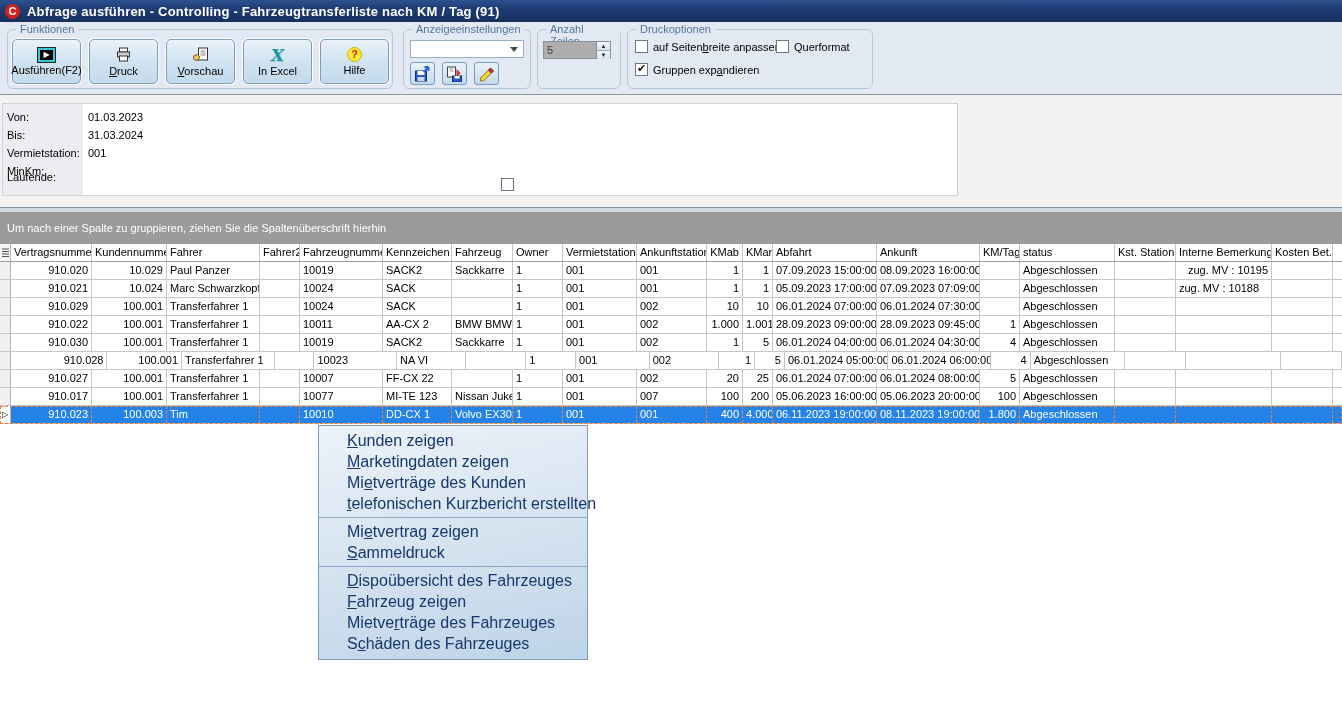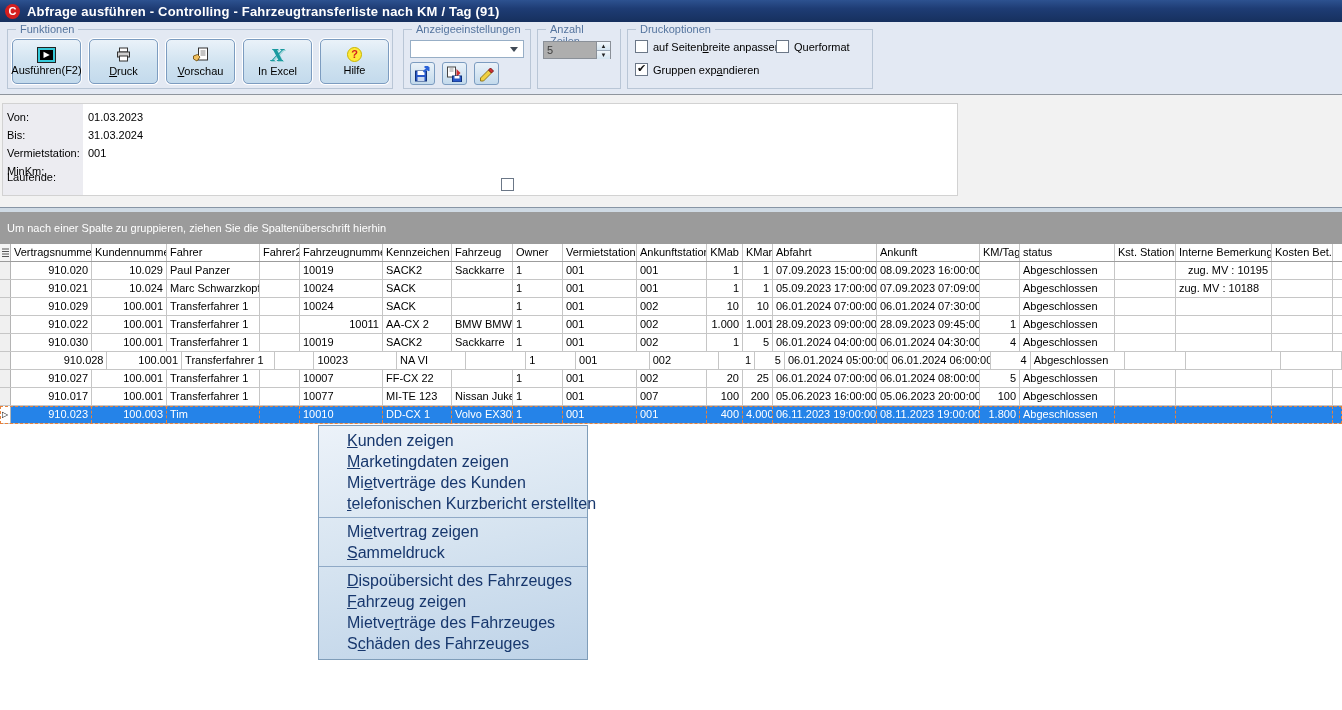--- a/index.html
+++ b/index.html
@@ -9,21 +9,21 @@
   .titlebar { position:absolute; left:0; top:0; width:1342px; height:22px;
     background:linear-gradient(#2d5290 0%, #1e3c74 40%, #16305e 100%);
     display:flex; align-items:center; gap:7px; padding-left:5px; }
   .app-icon { width:15px; height:15px; border-radius:50%; background:#d41f1f;
     color:#fff; font-weight:bold; font-size:11px; line-height:15px; text-align:center; }
   .title-text { color:#fff; font-weight:bold; font-size:13px; letter-spacing:.2px; }
 
   
   .toolbar { position:absolute; left:0; top:22px; width:1342px; height:73px;
     background:#e3e9f3; border-bottom:1px solid #8f959d; }
-  .group { position:absolute; top:7px; height:60px; border:1px solid #b9c6d6; border-radius:0; }
+  .group { position:absolute; top:7px; height:60px; border:1px solid #b9c6d6; border-radius:6px; }
   .group > .legend { position:absolute; top:-7px; left:8px; background:#e3e9f3; padding:0 4px;
     font-size:11px; color:#54749e; }
   .g-funkt { left:7px;  width:386px; }
   .g-anz   { left:403px; width:128px; }
   .g-zeil  { left:537px; width:84px; }
   .g-druck { left:627px; width:246px; }
 
   .btn-row { position:absolute; left:4px; top:9px; display:flex; gap:8px; }
   .tbtn { width:69px; height:45px; border:1px solid #7c9cc0; border-radius:5px;
     background:linear-gradient(#eaf2f9, #cfe2f0 55%, #c3daec);
@@ -332,21 +332,21 @@
         <div class="gcell" style="width: 61px; text-align: left;"></div>
         <div class="gcell" style="width: 96px; text-align: left;"></div>
         <div class="gcell" style="width: 61px; text-align: left;"></div>
       </div>
       <div class="grow">
         <div class="selcell"></div>
         <div class="gcell" style="width: 81px; text-align: right;">910.022</div>
         <div class="gcell" style="width: 75px; text-align: right;">100.001</div>
         <div class="gcell" style="width: 93px; text-align: left;">Transferfahrer 1</div>
         <div class="gcell" style="width: 40px; text-align: left;"></div>
-        <div class="gcell" style="width: 83px; text-align: right;">10011</div>
+        <div class="gcell" style="width: 83px; text-align: left;">10011</div>
         <div class="gcell" style="width: 69px; text-align: left;">AA-CX 2</div>
         <div class="gcell" style="width: 61px; text-align: center;">BMW BMW</div>
         <div class="gcell" style="width: 50px; text-align: left;">1</div>
         <div class="gcell" style="width: 74px; text-align: left;">001</div>
         <div class="gcell" style="width: 70px; text-align: left;">002</div>
         <div class="gcell" style="width: 36px; text-align: right;">1.000</div>
         <div class="gcell" style="width: 30px; text-align: right;">1.001</div>
         <div class="gcell" style="width: 104px; text-align: left;">28.09.2023 09:00:00</div>
         <div class="gcell" style="width: 103px; text-align: left;">28.09.2023 09:45:00</div>
         <div class="gcell" style="width: 40px; text-align: right;">1</div>

